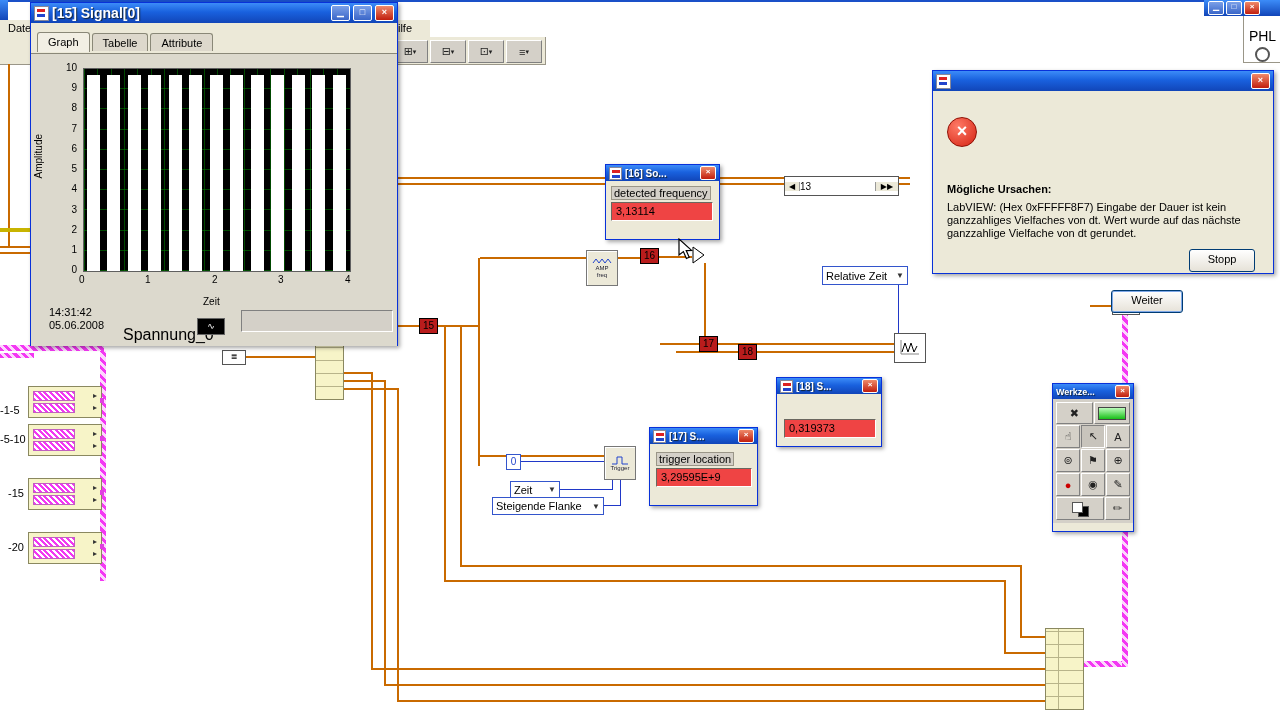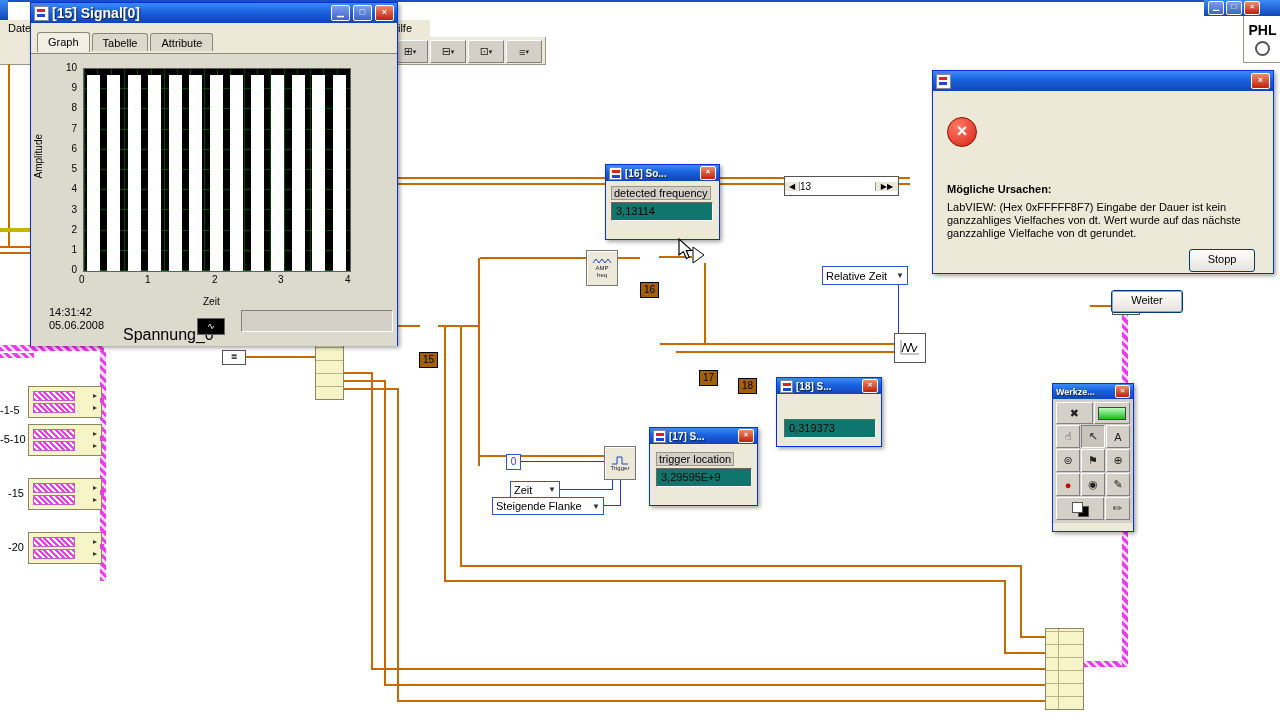--- a/index.html
+++ b/index.html
@@ -5,38 +5,38 @@
   html,body{margin:0;padding:0;}
   body{font-family:"Liberation Sans","DejaVu Sans",sans-serif;}
   .screen{position:relative;width:1280px;height:714px;background:#ffffff;overflow:hidden;}
   i.wo,i.wy,i.wb,i.wm,i.stub{position:absolute;display:block;}
   i.wo{background:#c96a00;}
   i.wy{background:#c8b400;}
   i.wb{background:#2038c8;}
   i.wm{background:repeating-linear-gradient(45deg,#f338f3 0 3px,#fdd7fd 3px 6px);}
   .node{position:absolute;background:#f7f4c8;border:1px solid #8a8860;}
   .rows{background-image:repeating-linear-gradient(0deg,transparent 0 12px,#b8b48a 12px 13px);}
-  .numbox{position:absolute;background:#a16207;border:1px solid #000;font-size:10px;line-height:14px;padding:0 3px;color:#000;margin-top:34px;}
+  .numbox{position:absolute;background:#b91c1c;border:1px solid #000;font-size:10px;line-height:14px;padding:0 3px;color:#000;}
   .enum{position:absolute;background:#fff;border:1px solid #3355cc;font-size:11px;display:flex;align-items:center;justify-content:space-between;padding:0 3px;color:#000;}
   .enum .arr{font-size:8px;color:#333;margin-left:4px;}
   .icon3d{position:absolute;background:#ece9d8;border:1px solid #777;box-shadow:inset 1px 1px 0 #fff;display:flex;flex-direction:column;align-items:center;justify-content:center;}
   .icon3d span{font-size:6px;line-height:7px;color:#223;}
   
   .win{position:absolute;background:#ece9d8;border:1px solid #0831d9;box-shadow:2px 2px 4px rgba(0,0,0,.35);}
   .tbar{height:20px;background:linear-gradient(180deg,#3c8cf8 0%,#1961de 45%,#1145b8 100%);display:flex;align-items:center;padding:0 3px;gap:3px;}
   .tbar.small{height:16px;}
   .tbar .ttl{color:#fff;font-weight:bold;font-size:14px;text-shadow:1px 1px 1px #123;white-space:nowrap;overflow:hidden;flex:1;}
   .tbar.small .ttl{font-size:10px;}
   .lvicon{width:13px;height:13px;background:#fff;border:1px solid #889;display:inline-block;position:relative;}
   .lvicon::after{content:"";position:absolute;left:2px;top:2px;width:8px;height:3px;background:#d22;}
   .lvicon::before{content:"";position:absolute;left:2px;top:7px;width:8px;height:3px;background:#24c;}
   .wbtn{width:17px;height:14px;border:1px solid #fff;border-radius:2px;background:linear-gradient(#7ba0e8,#3a66c8);color:#fff;font-size:9px;line-height:12px;text-align:center;font-weight:bold;}
   .wbtn.close{background:linear-gradient(#ef8a6a,#c11e0e);}
   .wbtn.sm{width:14px;height:12px;line-height:10px;font-size:8px;}
-  .lvval{position:absolute;background:#0f766e;border-top:1px solid #6a675f;border-left:1px solid #6a675f;border-bottom:1px solid #fff;border-right:1px solid #fff;font-size:11px;padding:2px 0 0 4px;color:#000;}
+  .lvval{position:absolute;background:#ef4444;border-top:1px solid #6a675f;border-left:1px solid #6a675f;border-bottom:1px solid #fff;border-right:1px solid #fff;font-size:11px;padding:2px 0 0 4px;color:#000;}
   .lvlabel{position:absolute;font-size:11px;color:#000;background:#d4d0c8;border:1px solid #9a9688;padding:0 2px;line-height:12px;}
   .xpbtn{position:absolute;height:21px;background:linear-gradient(#ffffff,#e6e2d8);border:1px solid #003c74;border-radius:3px;font-size:11px;text-align:center;line-height:19px;color:#000;}
   .xpbtn.def{box-shadow:inset 0 0 0 1px #7ea8e8;margin-top:41px;}
   .toolcell{background:#d4d0c8;border-top:1px solid #fff;border-left:1px solid #fff;border-bottom:1px solid #808080;border-right:1px solid #808080;display:flex;align-items:center;justify-content:center;font-size:11px;color:#222;}
   .toolcell.pressed{border-top:1px solid #808080;border-left:1px solid #808080;border-bottom:1px solid #fff;border-right:1px solid #fff;background:#c8c4bc;}
   .clusterbox{position:absolute;width:72px;height:30px;background:#f7f4c8;border:1px solid #8a8860;}
   .clusterbox .bar{position:absolute;left:4px;width:40px;height:8px;background:repeating-linear-gradient(45deg,#f338f3 0 2px,#fff 2px 4px);border:1px solid #c060c0;}
   .clusterbox .g{position:absolute;right:4px;font-size:8px;color:#333;}
   .clabel{position:absolute;font-size:11px;color:#000;}
   .tabrow{position:absolute;left:6px;top:28px;display:flex;align-items:flex-end;}
@@ -72,21 +72,21 @@
         <span style="font-size:7px">▾</span>
       </div>
   </div>
 
   <div style="position:absolute;left:1204px;top:0;width:76px;height:16px;background:linear-gradient(#3c8cf8,#1145b8);display:flex;align-items:center;gap:2px;padding-left:4px">
     <div class="wbtn sm">▁</div>
     <div class="wbtn sm">□</div>
     <div class="wbtn sm close">×</div>
   </div>
   <div style="position:absolute;left:1243px;top:16px;width:37px;height:46px;background:#fff;border-left:1px solid #9a9688;border-bottom:1px solid #9a9688;text-align:center">
-    <div style="font-size:14px;font-weight:bold;margin-top:6px">PHL</div>
+    <div style="font-size:14px;font-weight:normal;margin-top:12px">PHL</div>
     <div style="width:11px;height:11px;border:2px solid #555;border-radius:50%;margin:3px auto 0"></div>
   </div>
 
   <i class="wo" style="left:398px;top:177px;width:512px;height:2px"></i>
   <i class="wo" style="left:398px;top:183px;width:512px;height:2px"></i>
   <i class="wo" style="left:0;top:246px;width:30px;height:2px"></i>
   <i class="wo" style="left:0;top:252px;width:30px;height:2px"></i>
   <i class="wo" style="left:8px;top:64px;width:2px;height:184px"></i>
   <i class="wy" style="left:0;top:228px;width:30px;height:4px"></i>
   <i class="wo" style="left:396px;top:325px;width:24px;height:2px"></i>

